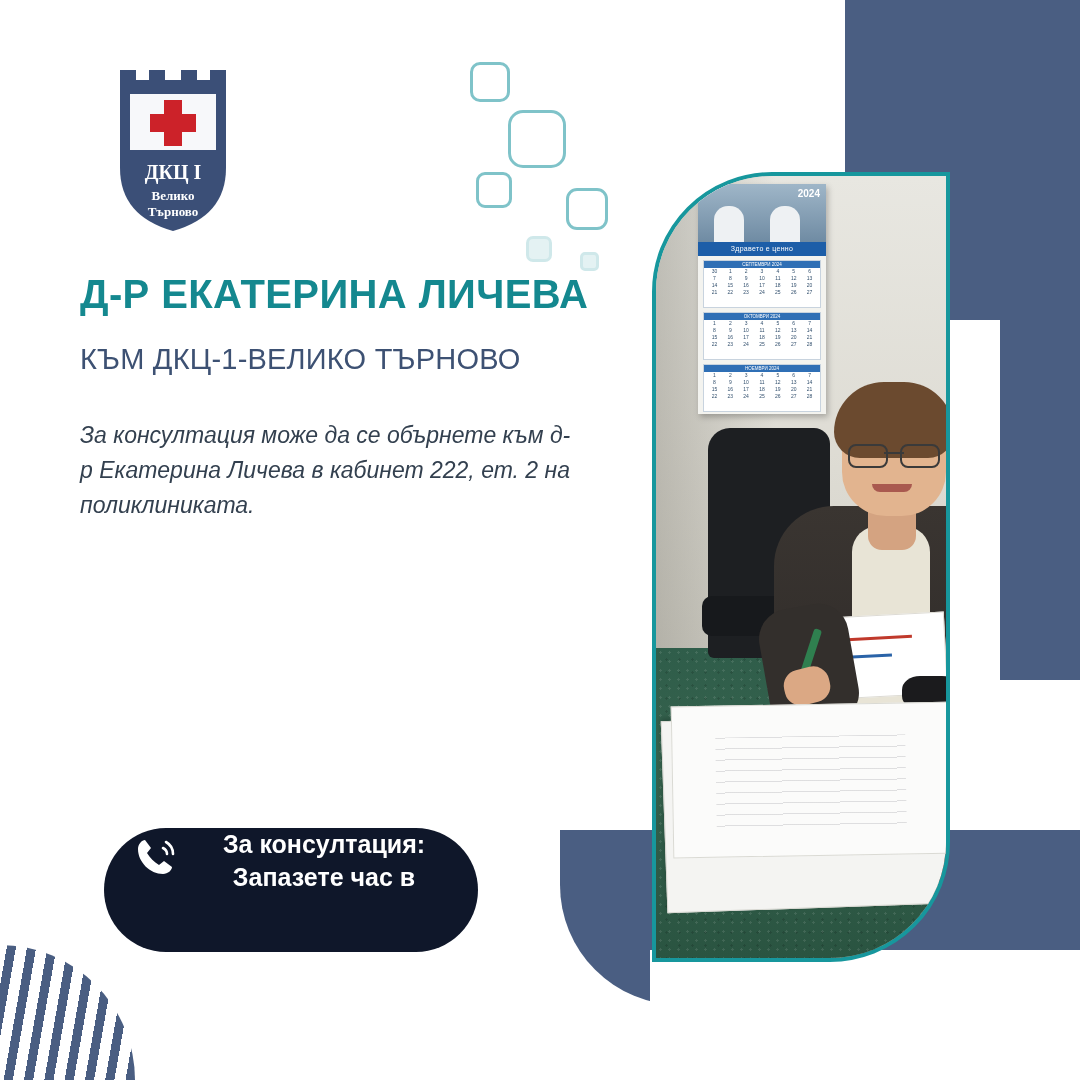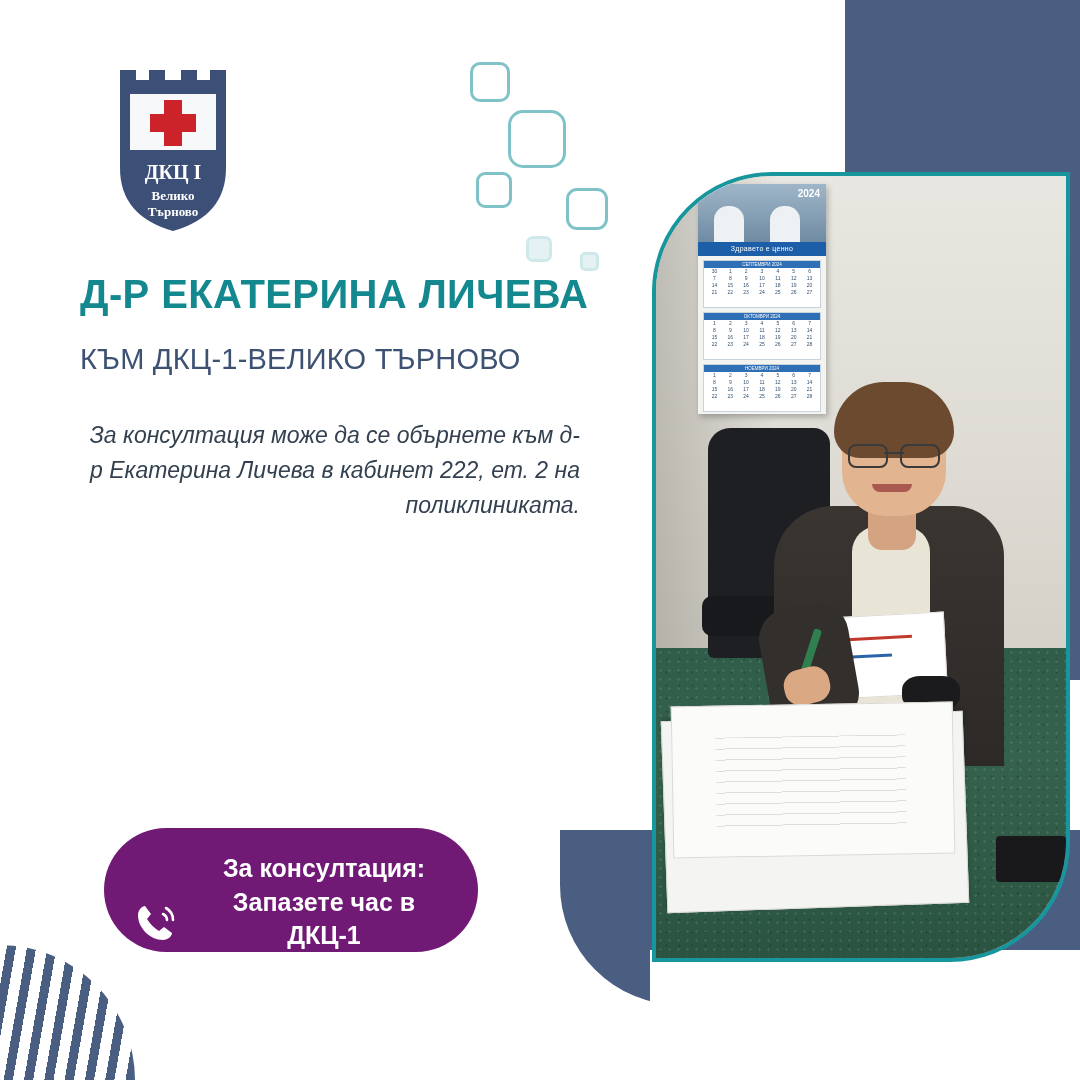--- a/index.html
+++ b/index.html
@@ -145,36 +145,35 @@
     line-height: 1.18;
     letter-spacing: 0.2px;
   }
   .para {
     font-size: 23px;
     font-style: italic;
     color: #33404f;
     line-height: 1.52;
     margin: 0;
     width: 500px;
-    text-align: right;
   }
   .para.first { margin-top: 42px; }
   .para.second { margin-top: 36px; }
 
   
   .cta {
     position: absolute;
     left: 104px;
     top: 828px;
     width: 374px;
     height: 124px;
-    background: #701a75;
+    background: #0f172a;
     border-radius: 62px;
     display: flex;
-    align-items: flex-end;
+    align-items: flex-start;
     padding-left: 22px;
     box-sizing: border-box;
   }
   .cta-icon {
     width: 58px;
     min-width: 58px;
     height: 58px;
     display: flex;
     align-items: center;
     justify-content: center;
@@ -187,21 +186,21 @@
     font-weight: bold;
     line-height: 1.33;
     padding-right: 14px;
   }
 
   
   .photo-frame {
     position: absolute;
     left: 652px;
     top: 172px;
-    width: 418px;
+    width: 298px;
     height: 790px;
     border: 4px solid #17979d;
     border-top-left-radius: 120px;
     border-bottom-right-radius: 120px;
     overflow: hidden;
     box-sizing: border-box;
     background: #cfcfc8;
   }
   .photo-inner {
     position: absolute;
@@ -507,21 +506,20 @@
     <div class="cta-icon">
       <svg width="50" height="50" viewBox="0 0 50 50" xmlns="http://www.w3.org/2000/svg">
         <path d="M15 8 C12 8 8 12 8 17 C8 30 20 42 33 42 C38 42 42 38 42 35 L34 29 L29 33 C24 30 20 26 17 21 L21 16 Z" fill="#ffffff"></path>
         <path d="M36 10 Q43 14 43 22" stroke="#ffffff" stroke-width="2.6" fill="none" stroke-linecap="round"></path>
         <path d="M33 16 Q37 18 37 22" stroke="#ffffff" stroke-width="2.6" fill="none" stroke-linecap="round"></path>
       </svg>
     </div>
     <div class="cta-text">
       <div>За консултация:</div>
       <div>Запазете час в</div>
-      <div>ДКЦ-1</div>
     </div>
   </div>
 
   <div class="photo-frame">
     <div class="photo-inner">
       <div class="wall"></div>
       <div class="wall-shadow"></div>
 
       <div class="calendar">
         <div class="cal-photo">

